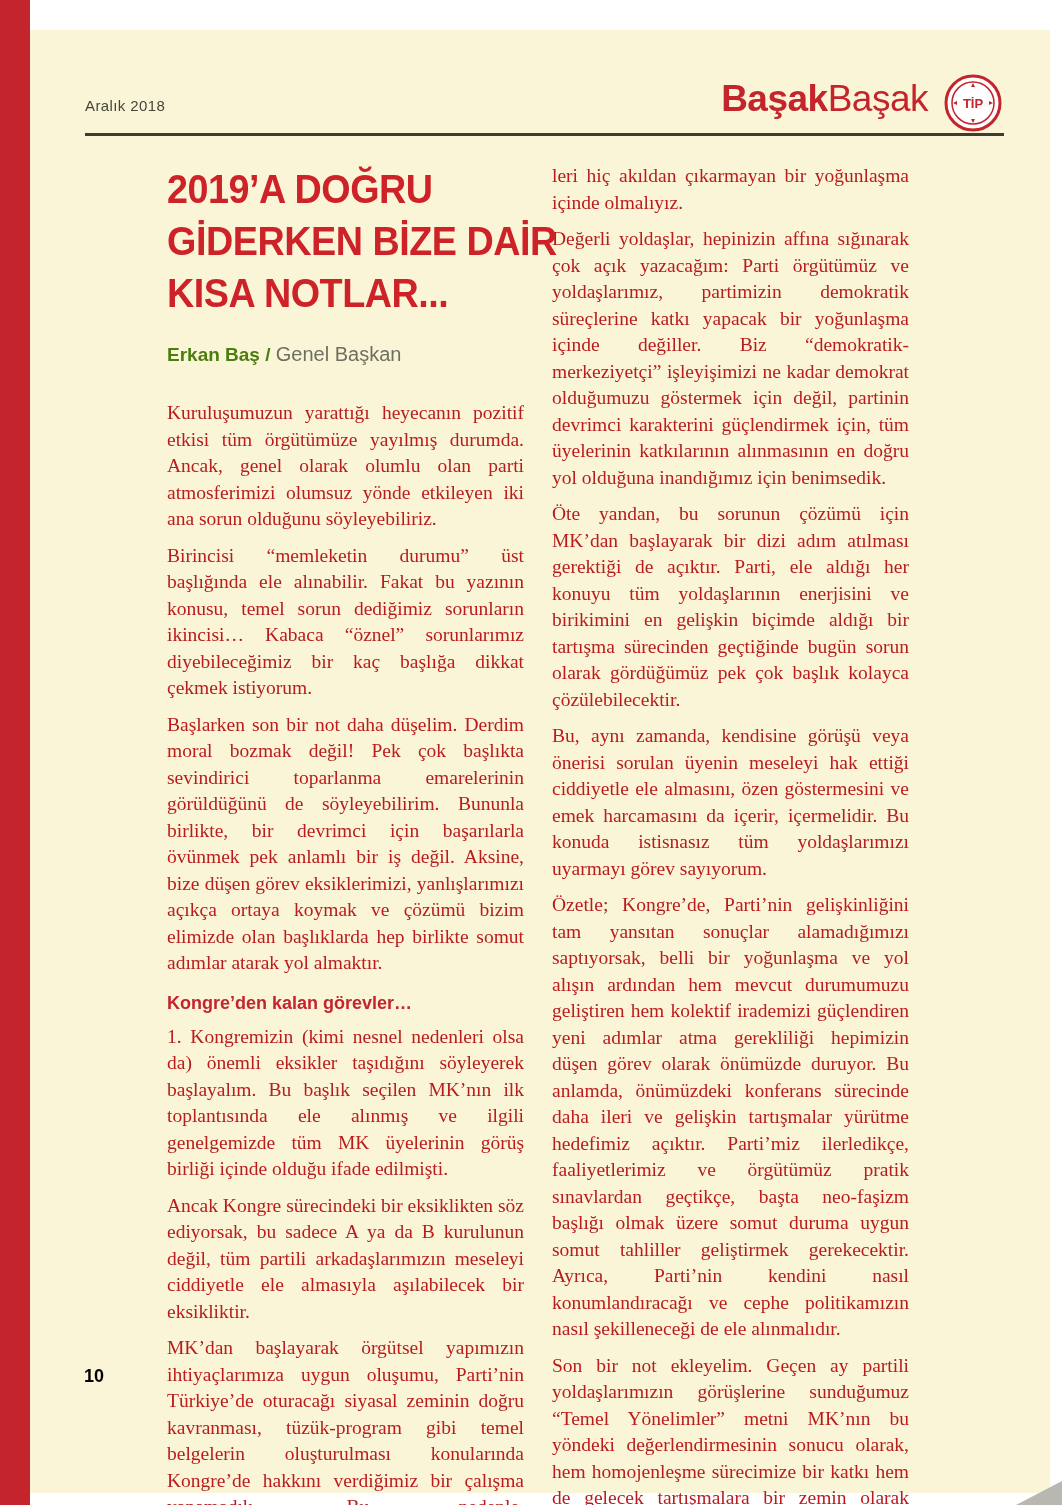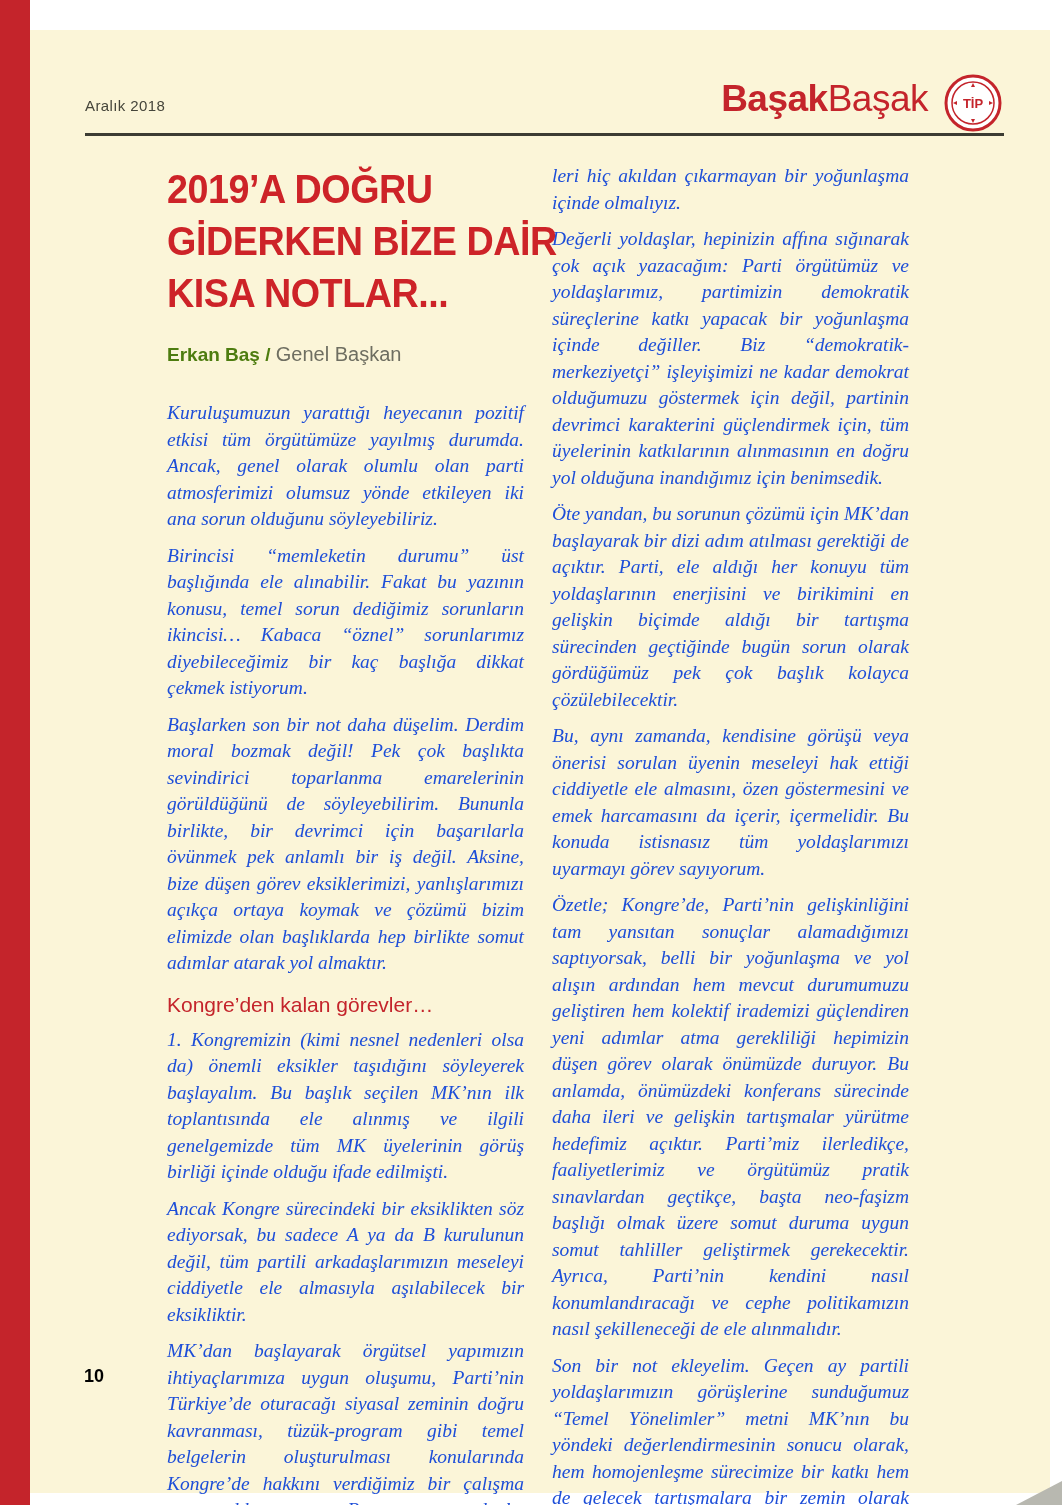--- a/index.html
+++ b/index.html
@@ -75,28 +75,27 @@
     margin: 0 0 34px 0;
     font-family: "Liberation Sans", sans-serif;
     font-size: 19px; line-height: 22px;
   }
   .byline .author { font-weight: 700; color: #4d7c0f; }
   .byline .role   { font-weight: 400; color: #6e6e61; font-size: 20px; }
 
   .col p.body {
     margin: 0 0 10px 0;
     font-size: 19.5px; line-height: 26.5px;
-    color: #1d4ed8;
+    color: #b91c1c;
     text-align: justify;
-    font-style: italic;
   }
   .subhead {
     margin: 16px 0 10px 0;
     font-family: "Liberation Sans", sans-serif;
-    font-weight: 400; font-size: 21px;
+    font-weight: 700; font-size: 18px;
     color: #c4242b;
   }
 
   .page-number {
     position: absolute; left: 84px; top: 1366px;
     font-family: "Liberation Sans", sans-serif;
     font-weight: 600; font-size: 18px; color: #000000; text-align: right;
   }
 </style>
 </head>

